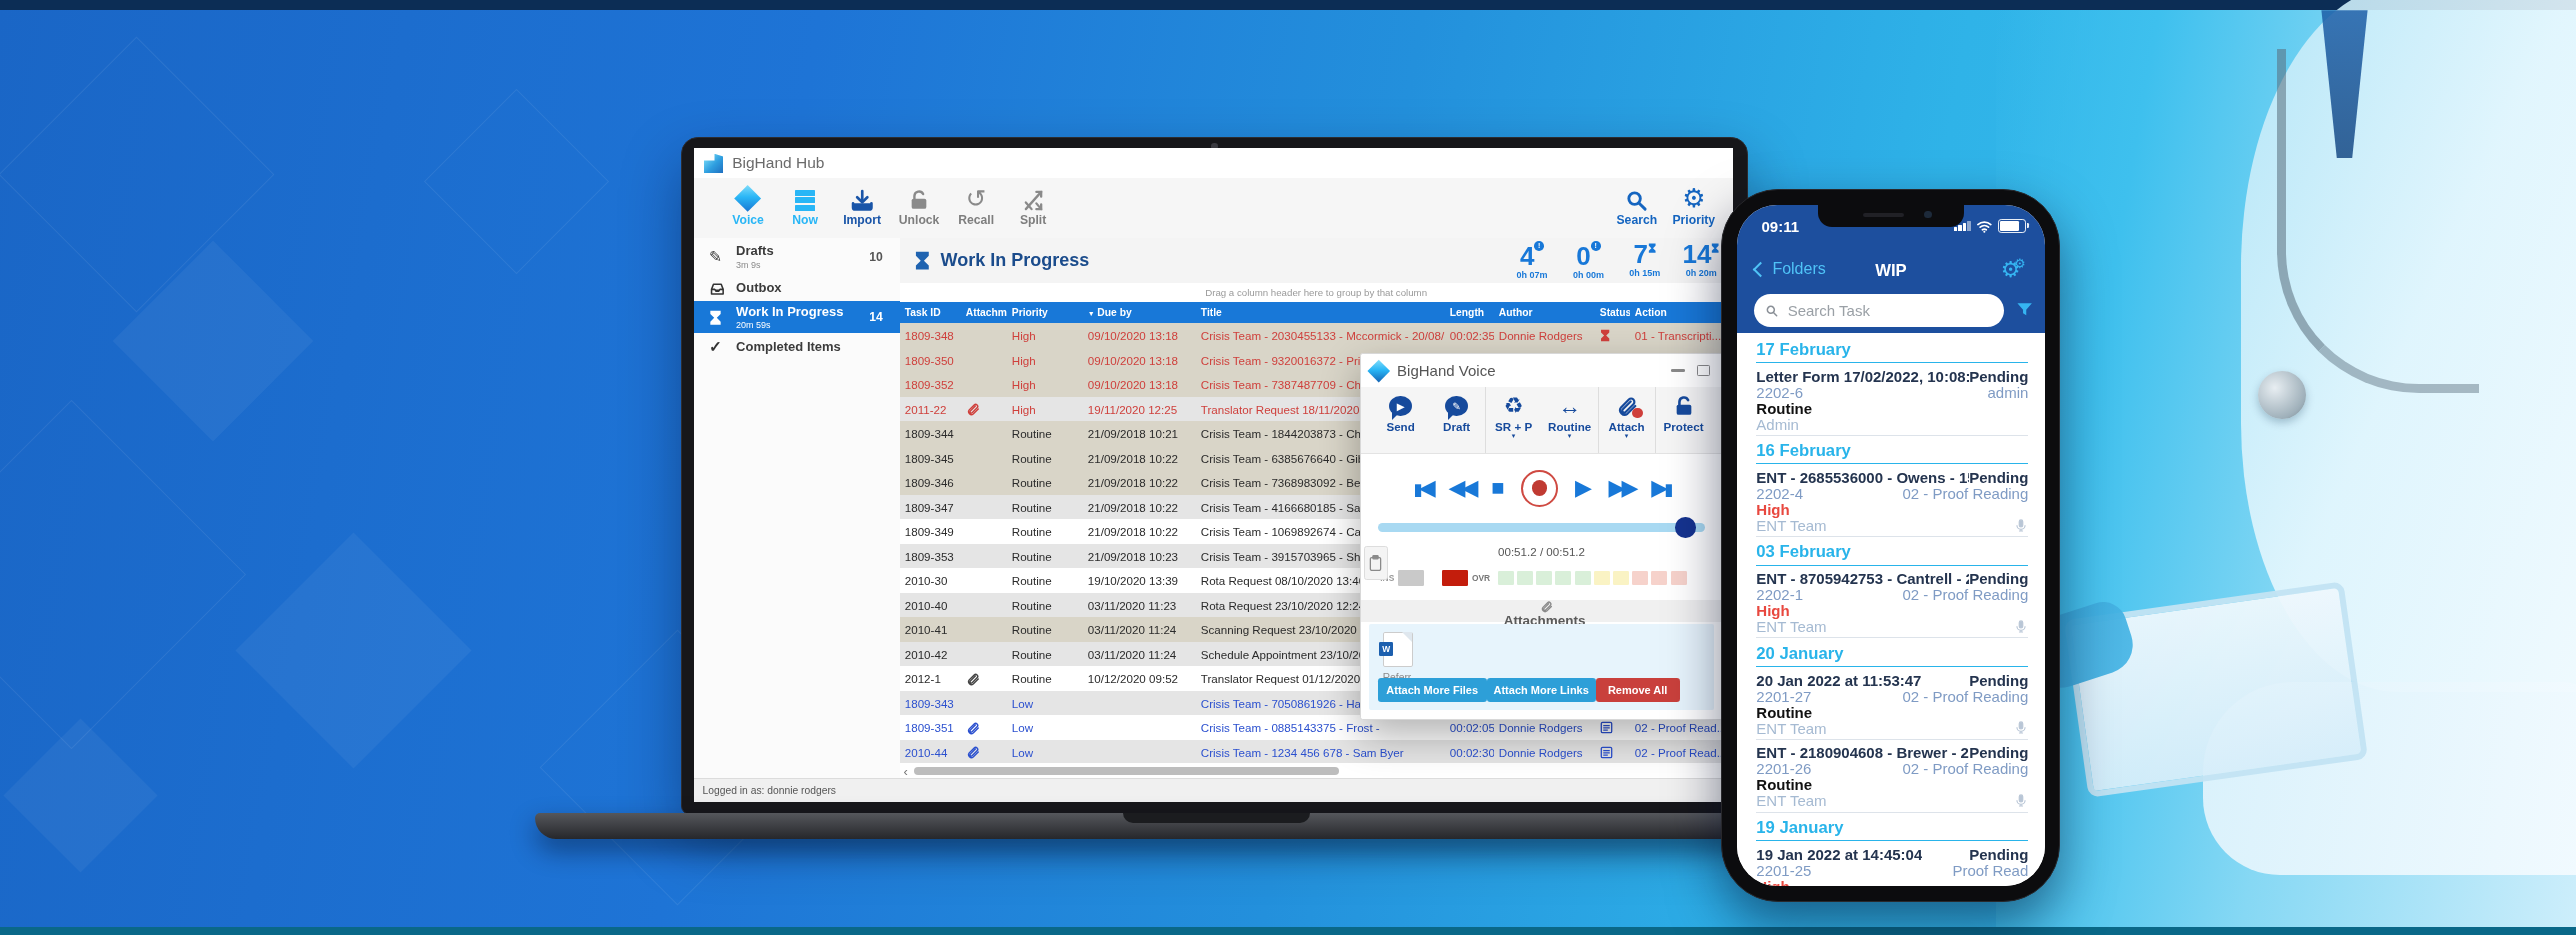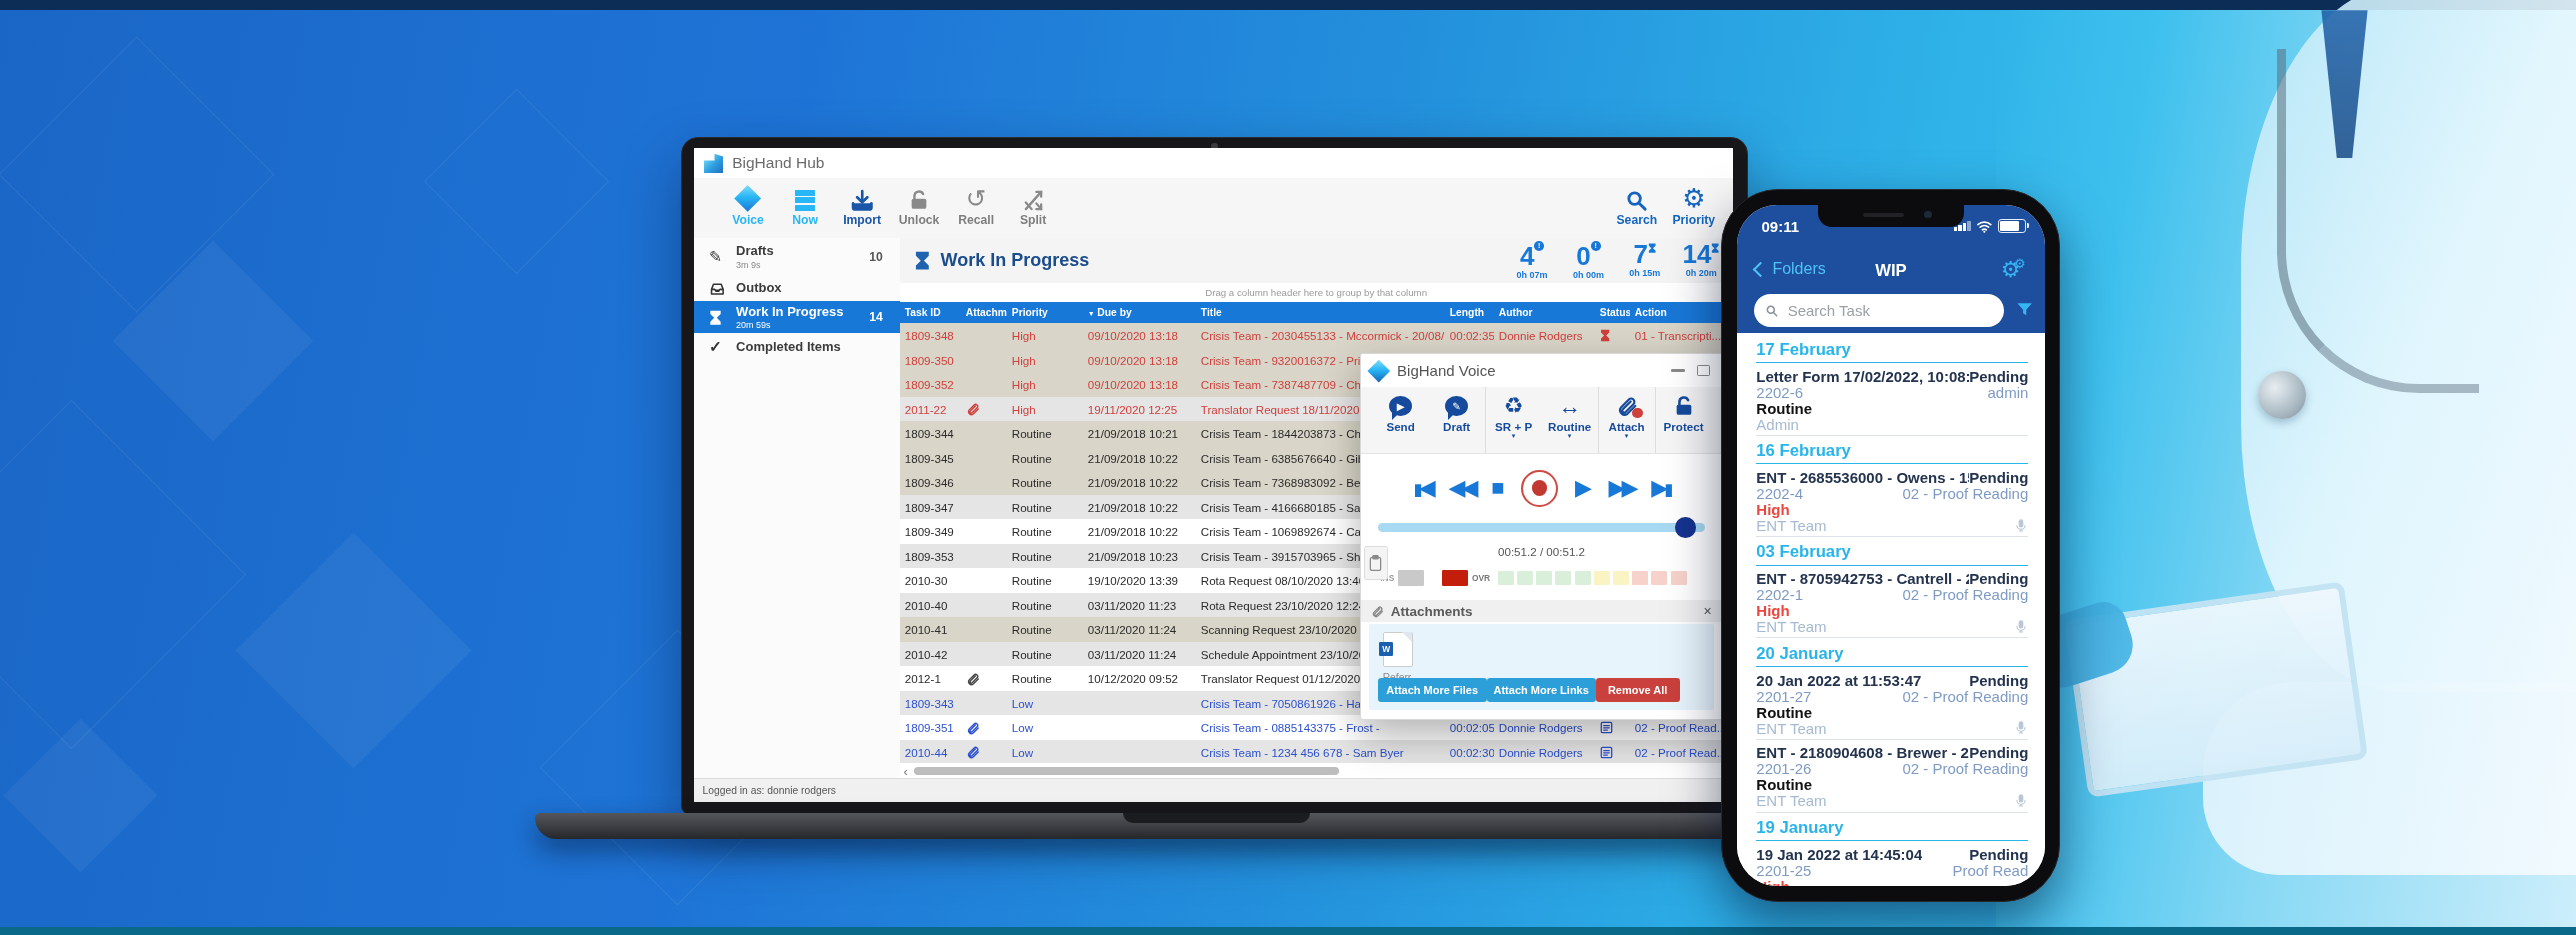--- a/index.html
+++ b/index.html
@@ -119,21 +119,21 @@
   .record-dot{width:15.5px;height:15.5px;border-radius:50%;background:#c03a32;}
   .vp-slider{position:absolute;left:16.7px;top:169px;width:327px;height:9px;border-radius:4.5px;background:#a8d9f2;cursor:pointer;}
   .vp-knob{position:absolute;right:9px;top:-5.8px;width:20.6px;height:20.6px;border-radius:50%;background:#15338f;}
   .vp-time{position:absolute;left:0;top:191px;width:100%;text-align:center;font-size:11.6px;color:#555;}
   .vp-meter{position:absolute;left:19.3px;top:216px;display:flex;align-items:center;gap:3.9px;}
   .meter-lbl{font-size:8.4px;font-weight:bold;color:#999;}
   .sw{width:26px;height:15.5px;border-radius:1.3px;}
   .sw-gray{background:#c9c9c9;} .sw-red{background:#c31d0c;margin-left:14px;}
   .sq{width:16px;height:14px;border-radius:1.3px;}
   .sq-g{background:#d9efd9;} .sq-y{background:#faf3c4;} .sq-r{background:#f6d2cb;}
-  .vp-attach-head{position:absolute;left:0;top:246px;width:100%;height:22px;background:#f0f0f0;display:flex;align-items:center;}
+  .vp-attach-head{position:absolute;left:0;top:246px;width:100%;height:22px;background:#f0f0f0;display:flex;align-items:center;flex-direction:column;}
   .vp-attach-head .pc{margin-left:10.3px;color:#8a8a8a;}
   .vp-attach-title{margin-left:6.4px;font-size:13.5px;font-weight:bold;color:#5a5a5a;}
   .vp-close{margin-left:auto;margin-right:10.3px;font-size:14px;color:#555;cursor:pointer;}
   .vp-panel{position:absolute;left:7.7px;top:270px;width:345px;height:86px;background:#e7f4fc;border-radius:1.9px;}
   .file-card{position:absolute;left:14px;top:7.7px;width:45px;text-align:left;}
   .doc-icon{position:relative;width:28px;height:33px;background:#fff;border:0.6px solid #ccc;border-radius:1.9px;}
   .doc-icon:after{content:"";position:absolute;right:-0.6px;top:-0.6px;border:5.8px solid #dfe7ee;border-left-color:transparent;border-bottom-color:transparent;border-radius:0 0 0 2.6px;}
   .doc-w{position:absolute;left:-4.5px;top:9px;width:14px;height:14px;background:#1c5fae;color:#fff;font-size:8.4px;font-weight:bold;
     display:flex;align-items:center;justify-content:center;border-radius:1.3px;}
   .file-name{font-size:10.3px;color:#8a8a8a;margin-top:5.2px;}

